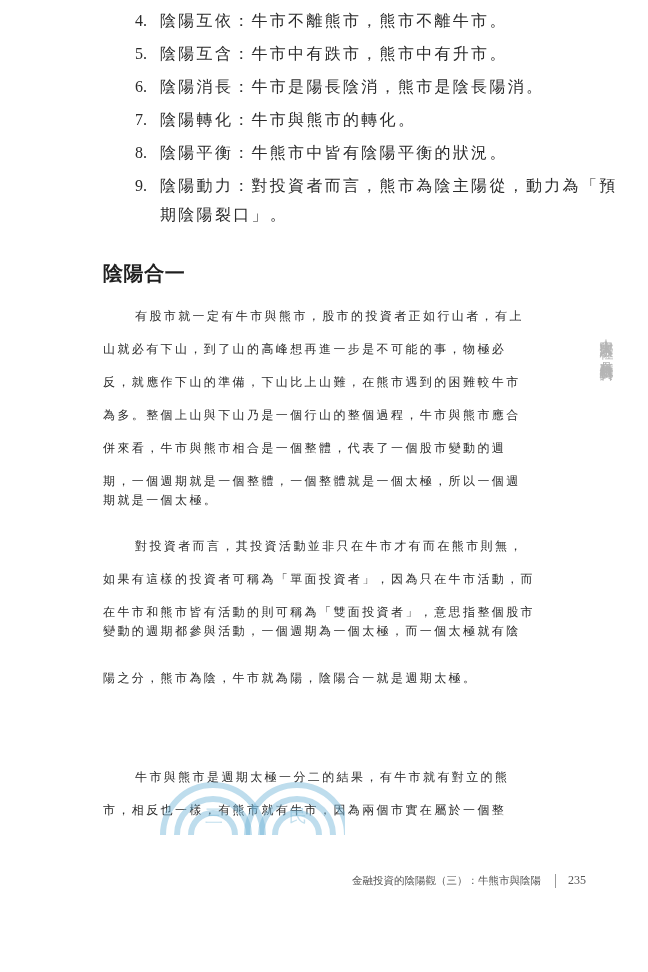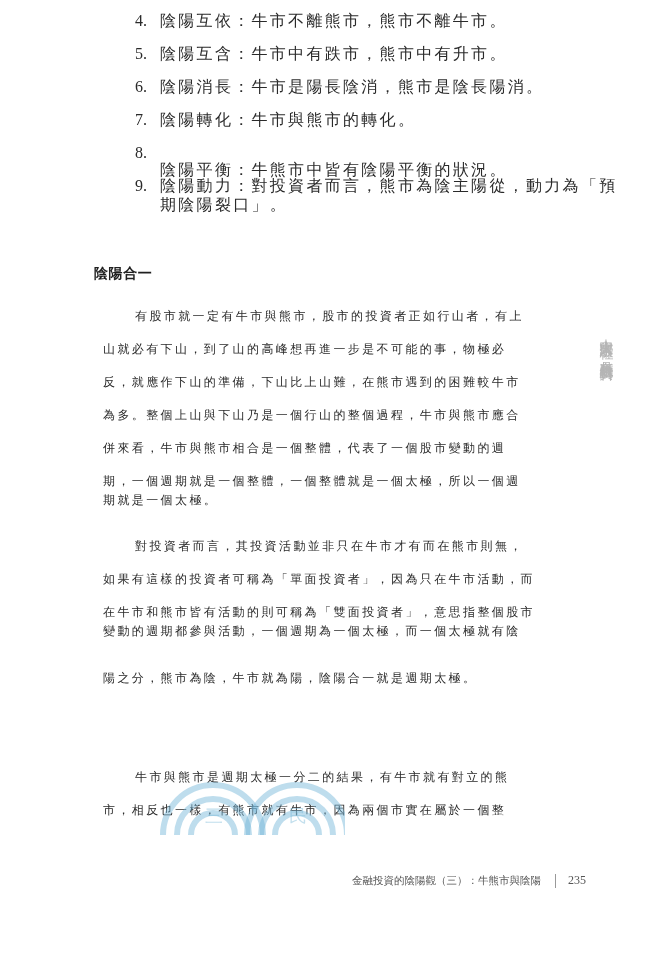--- a/index.html
+++ b/index.html
@@ -14,21 +14,21 @@
   }
   .item-num {
     position:absolute; left:135px; height:33px; line-height:33px; font-size:16px;
     font-family: "Liberation Serif", serif;
   }
   .item-text {
     position:absolute; left:160px; height:33px; line-height:33px; font-size:16px;
     letter-spacing:2.3px; white-space:nowrap;text-align:center;
   }
   .heading {
-    position:absolute; left:94px; height:30px; line-height:30px; font-size:14px;
+    position:absolute; left:103px; height:30px; line-height:30px; font-size:20px;
     font-weight:bold; letter-spacing:0.6px; white-space:nowrap; color:#1f1f1f;
   }
   .indent { left:135px; width:412px; }
   .side-note {
     position:absolute; left:598px; top:328px; width:18px;
     writing-mode: vertical-rl; font-size:14px; color:#b5b5b5; letter-spacing:1px;
     font-family: "DejaVu Sans", sans-serif; line-height:18px;
   }
   .footer {
     position:absolute; top:870px; left:352px; height:20px; line-height:20px;
@@ -64,25 +64,25 @@
     <span class="item-num" style="top:37px">5.</span>
     <span class="item-text" style="top:37px">陰陽互含：牛市中有跌市，熊市中有升市。</span>
 
     <span class="item-num" style="top:70px">6.</span>
     <span class="item-text" style="top:70px">陰陽消長：牛市是陽長陰消，熊市是陰長陽消。</span>
 
     <span class="item-num" style="top:103px">7.</span>
     <span class="item-text" style="top:103px">陰陽轉化：牛市與熊市的轉化。</span>
 
     <span class="item-num" style="top:136px">8.</span>
-    <span class="item-text" style="top:153px">陰陽平衡：牛熊市中皆有陰陽平衡的狀況。</span>
+    <span class="item-text" style="top:136px">陰陽平衡：牛熊市中皆有陰陽平衡的狀況。</span>
 
     <span class="item-num" style="top:169px">9.</span>
     <span class="item-text" style="top:169px">陰陽動力：對投資者而言，熊市為陰主陽從，動力為「預</span>
-    <span class="item-text" style="top:188px">期陰陽裂口」。</span>
+    <span class="item-text" style="top:198px">期陰陽裂口」。</span>
   </div>
 
   <div class="heading" style="top:258px">陰陽合一</div>
 
   <div>
     <div class="line indent" style="top:300px">有股市就一定有牛市與熊市，股市的投資者正如行山者，有上</div>
     <div class="line" style="top:333px">山就必有下山，到了山的高峰想再進一步是不可能的事，物極必</div>
     <div class="line" style="top:366px">反，就應作下山的準備，下山比上山難，在熊市遇到的困難較牛市</div>
     <div class="line" style="top:399px">為多。整個上山與下山乃是一個行山的整個過程，牛市與熊市應合</div>
     <div class="line" style="top:432px">併來看，牛市與熊市相合是一個整體，代表了一個股市變動的週</div>

